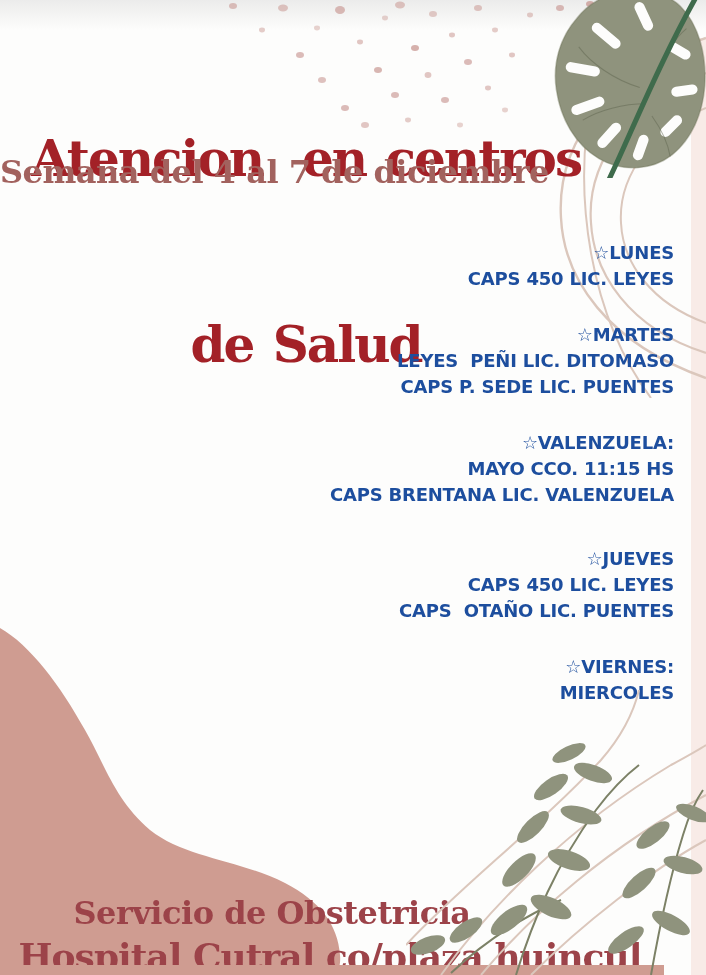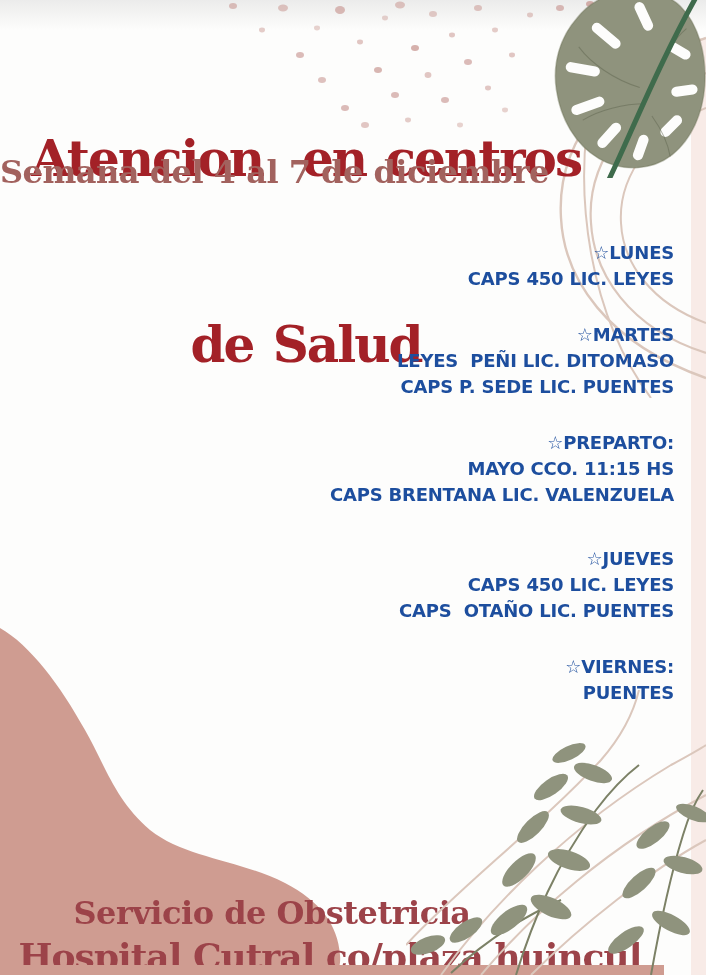--- a/index.html
+++ b/index.html
@@ -166,32 +166,32 @@
   <section>
     <div class="day">☆LUNES</div>
     <div class="line">CAPS 450 LIC. LEYES</div>
   </section>
   <section>
     <div class="day">☆MARTES</div>
     <div class="line">LEYES  PEÑI LIC. DITOMASO</div>
     <div class="line">CAPS P. SEDE LIC. PUENTES</div>
   </section>
   <section>
-    <div class="day">☆PREPARTO:</div>
+    <div class="day">☆VALENZUELA:</div>
     <div class="line">MAYO CCO. 11:15 HS</div>
     <div class="line">CAPS BRENTANA LIC. VALENZUELA</div>
   </section>
   <section class="extra-gap">
     <div class="day">☆JUEVES</div>
     <div class="line">CAPS 450 LIC. LEYES</div>
     <div class="line">CAPS  OTAÑO LIC. PUENTES</div>
   </section>
   <section>
     <div class="day">☆VIERNES:</div>
-    <div class="line">PUENTES</div>
+    <div class="line">MIERCOLES</div>
   </section>
 </div>
 
 <div class="layer footer">
   <div class="f1">Servicio de Obstetricia</div>
   <div class="f2">Hospital Cutral co/plaza huincul</div>
 </div>
 
 <div class="layer bottom-band"></div>
 

